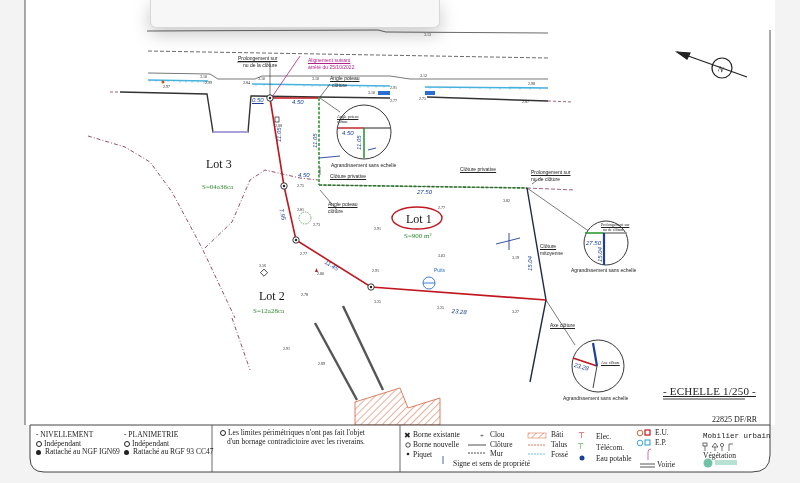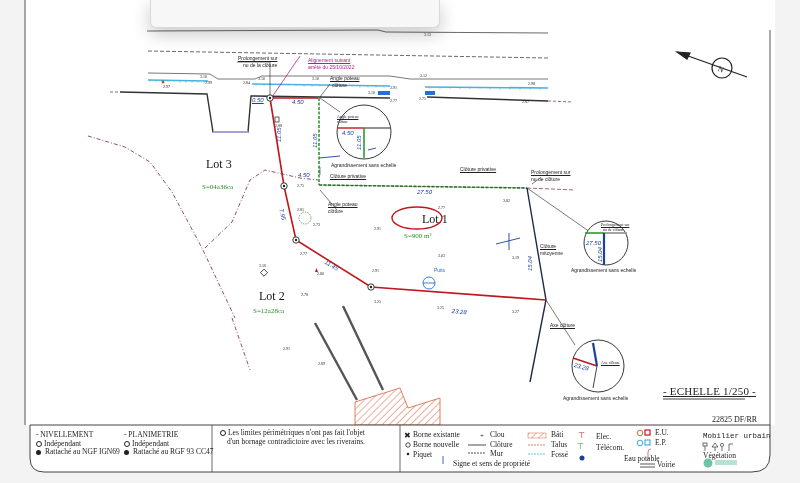--- a/index.html
+++ b/index.html
@@ -219,21 +219,21 @@
     </g>
     <circle cx="708" cy="463" r="4.5" fill="#6fc3a8"></circle>
     <rect x="715" y="460" width="22" height="5" fill="#b6e1d3"></rect>
   </g>
 </svg>
 
 <div class="popup"></div>
 
 <span class="lbl lot" style="left:206px; top:158px;">Lot 3</span>
 <span class="lbl area" style="left:202px; top:184px;">S=04a36ca</span>
-<span class="lbl lot" style="left:406px; top:213px;margin-left:16px;">Lot 1</span>
+<span class="lbl lot" style="left:406px; top:213px;">Lot 1</span>
 <span class="lbl area" style="left:404px; top:233px;">S=900 m²</span>
 <span class="lbl lot" style="left:259px; top:290px;">Lot 2</span>
 <span class="lbl area" style="left:253px; top:308px;">S=12a28ca</span>
 
 <span class="lbl small ul" style="left:238px; top:56px;">Prolongement sur</span>
 <span class="lbl small" style="left:243px; top:63px;">nu de la clôture</span>
 <span class="lbl small ul" style="left:308px; top:58px; color:#b0208a;">Alignement suivant</span>
 <span class="lbl small" style="left:308px; top:65px; color:#b0208a;">arrêté du 25/10/2022</span>
 <span class="lbl small ul" style="left:330px; top:76px;">Angle poteau</span>
 <span class="lbl small" style="left:332px; top:83px;">clôture</span>
@@ -329,19 +329,19 @@
 <span class="legend-text" style="left:413px; top:451px;">Piquet</span>
 <span class="legend-text" style="left:490px; top:431px;">Clou</span>
 <span class="legend-text" style="left:490px; top:441px;">Clôture</span>
 <span class="legend-text" style="left:490px; top:450px;">Mur</span>
 <span class="legend-text" style="left:453px; top:460px;">Signe et sens de propriété</span>
 <span class="legend-text" style="left:551px; top:431px;">Bâti</span>
 <span class="legend-text" style="left:551px; top:441px;">Talus</span>
 <span class="legend-text" style="left:551px; top:451px;">Fossé</span>
 <span class="legend-text" style="left:596px; top:433px;">Elec.</span>
 <span class="legend-text" style="left:596px; top:444px;">Télécom.</span>
-<span class="legend-text" style="left:624px; top:455px;">Eau potable</span>
+<span class="legend-text" style="left:596px; top:455px;">Eau potable</span>
 <span class="legend-text" style="left:655px; top:429px;">E.U.</span>
 <span class="legend-text" style="left:655px; top:439px;">E.P.</span>
 <span class="legend-text" style="left:657px; top:450px;margin-top:40px;">Eclairage</span>
 <span class="legend-text" style="left:657px; top:461px;">Voirie</span>
 <span class="legend-text" style="left:703px; top:432px;font-family:Liberation Mono, monospace;">Mobilier urbain</span>
 <span class="legend-text" style="left:703px; top:452px;">Végétation</span>
 
 </body></html>

